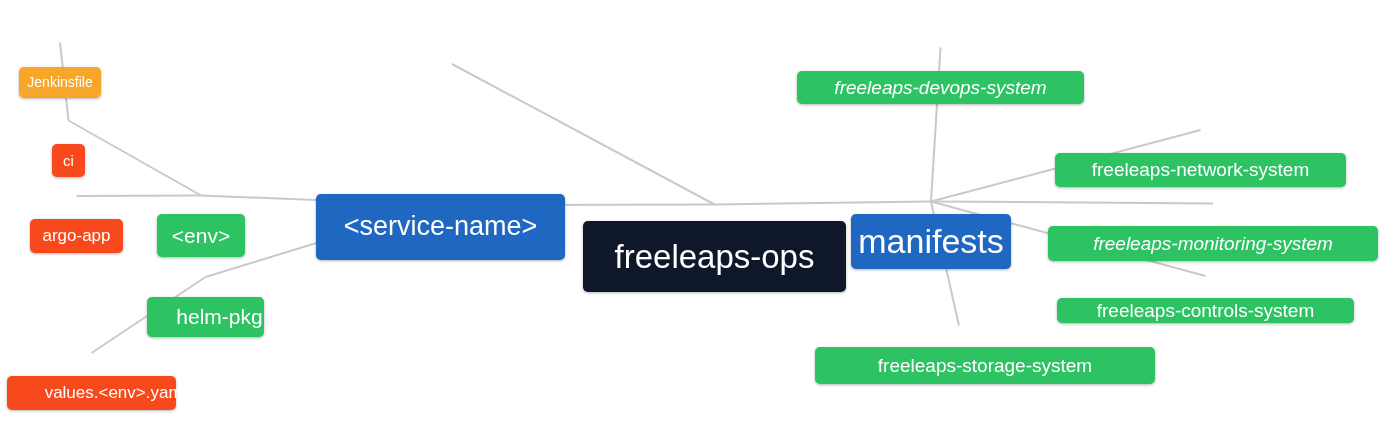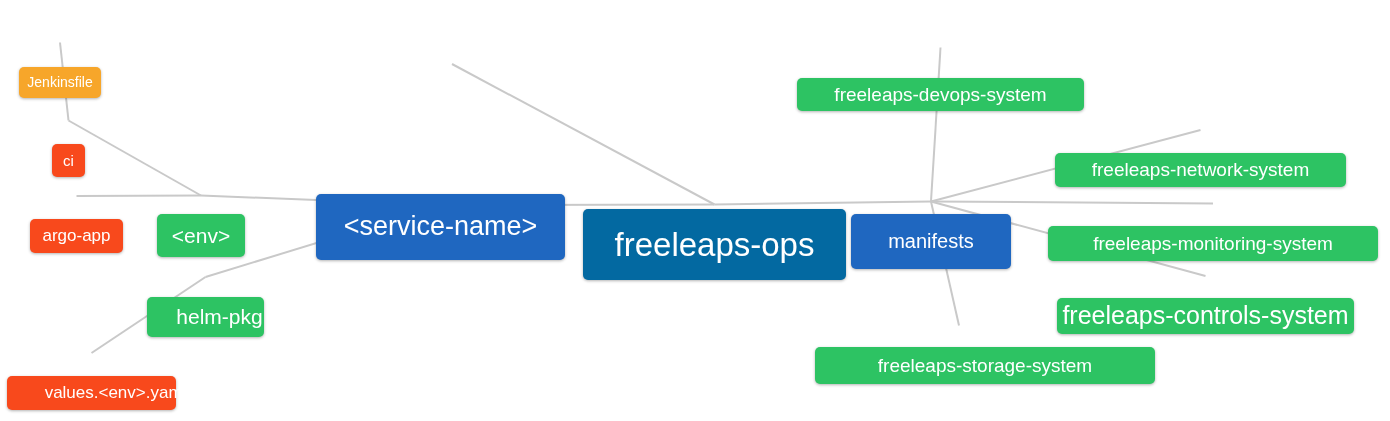--- a/index.html
+++ b/index.html
@@ -81,34 +81,34 @@
     </div>
     <div class="node" style="left: 147px; top: 257px; width: 117px; height: 40px; font-size: 21px; background: rgb(45, 195, 99); padding-left: 28px;">
       <span>helm-pkg</span>
     </div>
     <div class="node" style="left: 7px; top: 336px; width: 169px; height: 34px; font-size: 17px; background: rgb(248, 73, 28); padding-left: 48px;">
       <span>values.&lt;env&gt;.yaml</span>
     </div>
     <div class="node" style="left: 316px; top: 154px; width: 249px; height: 66px; font-size: 27px; background: rgb(31, 103, 192);">
       <span>&lt;service-name&gt;</span>
     </div>
-    <div class="node" style="left: 583px; top: 169px; width: 263px; height: 71px; font-size: 33px; background: #0369a1;">
+    <div class="node" style="left: 583px; top: 181px; width: 263px; height: 71px; font-size: 33px; background: #0f172a;">
       <span>freeleaps-ops</span>
     </div>
-    <div class="node" style="left: 851px; top: 174px; width: 160px; height: 55px; font-size: 20px; background: rgb(31, 103, 192);">
+    <div class="node" style="left: 851px; top: 174px; width: 160px; height: 55px; font-size: 34px; background: rgb(31, 103, 192);">
       <span>manifests</span>
     </div>
-    <div class="node" style="left: 797px; top: 38px; width: 287px; height: 33px; font-size: 19px; background: rgb(45, 195, 99);">
+    <div class="node" style="left: 797px; top: 31px; width: 287px; height: 33px; font-size: 19px; background: rgb(45, 195, 99); font-style: italic;">
       <span>freeleaps-devops-system</span>
     </div>
     <div class="node" style="left: 1055px; top: 113px; width: 291px; height: 34px; font-size: 19px; background: rgb(45, 195, 99); align-items: center;">
       <span>freeleaps-network-system</span>
     </div>
-    <div class="node" style="left: 1048px; top: 186px; width: 330px; height: 35px; font-size: 19px; background: rgb(45, 195, 99);">
+    <div class="node" style="left: 1048px; top: 186px; width: 330px; height: 35px; font-size: 19px; background: rgb(45, 195, 99); font-style: italic;">
       <span>freeleaps-monitoring-system</span>
     </div>
-    <div class="node" style="left: 1057px; top: 258px; width: 297px; height: 36px; font-size: 25px; background: rgb(45, 195, 99);">
+    <div class="node" style="left: 1057px; top: 258px; width: 297px; height: 25px; font-size: 19px; background: rgb(45, 195, 99);">
       <span>freeleaps-controls-system</span>
     </div>
     <div class="node" style="left: 815px; top: 307px; width: 340px; height: 37px; font-size: 19px; background: rgb(45, 195, 99);">
       <span>freeleaps-storage-system</span>
     </div>
   </div>
 
 </body></html>

